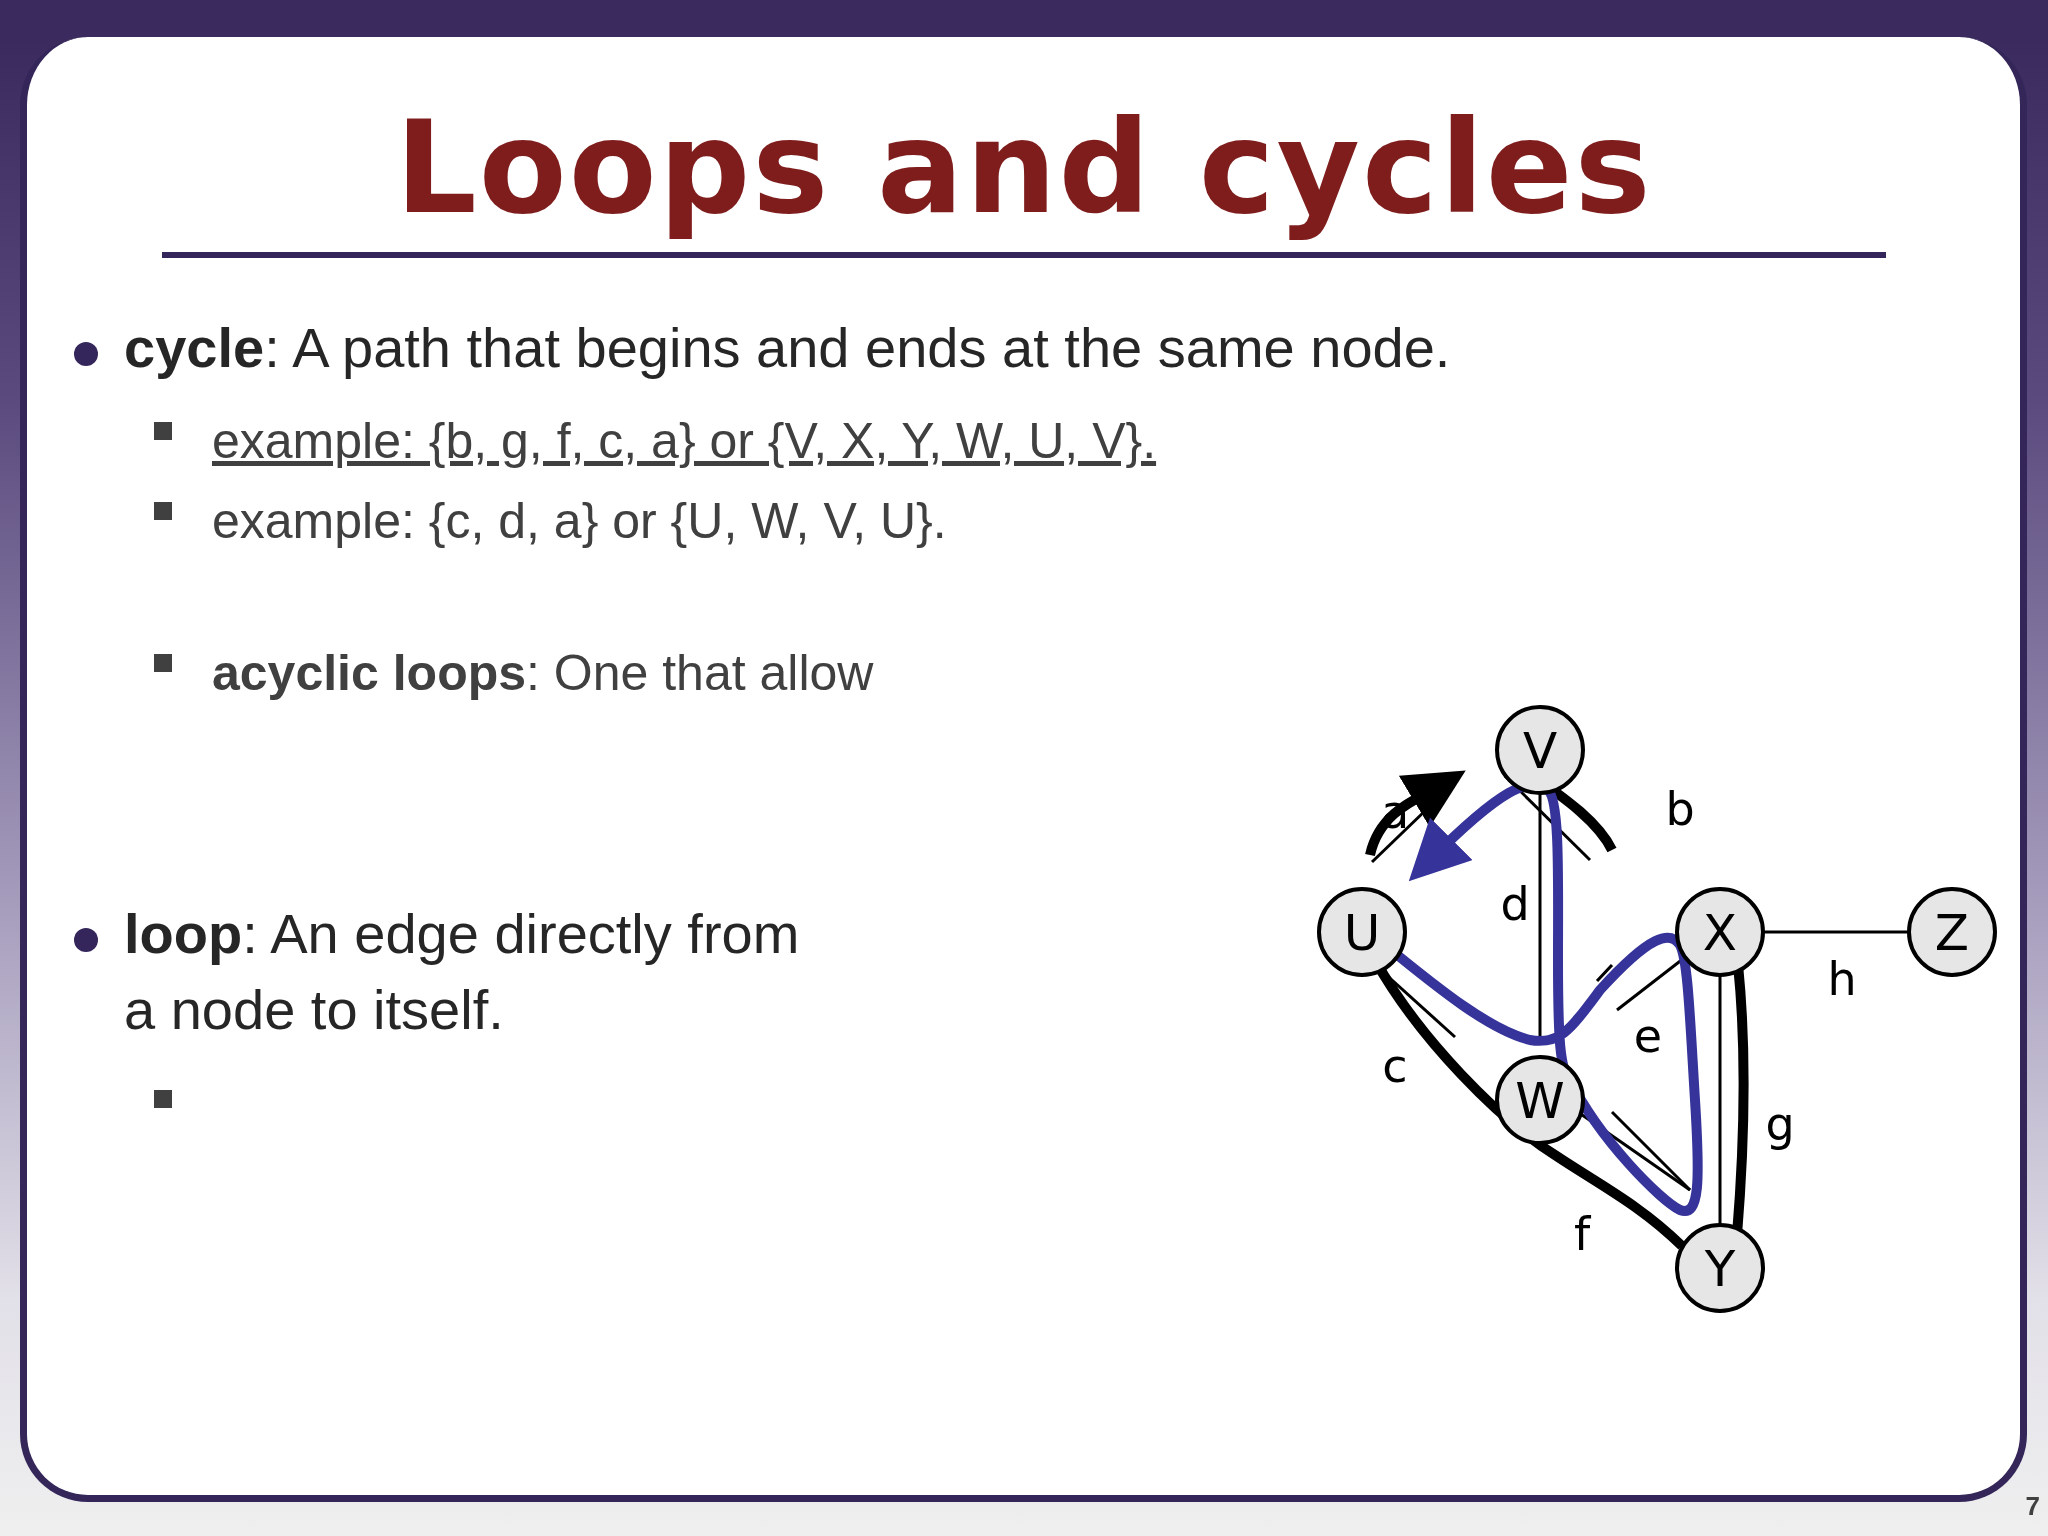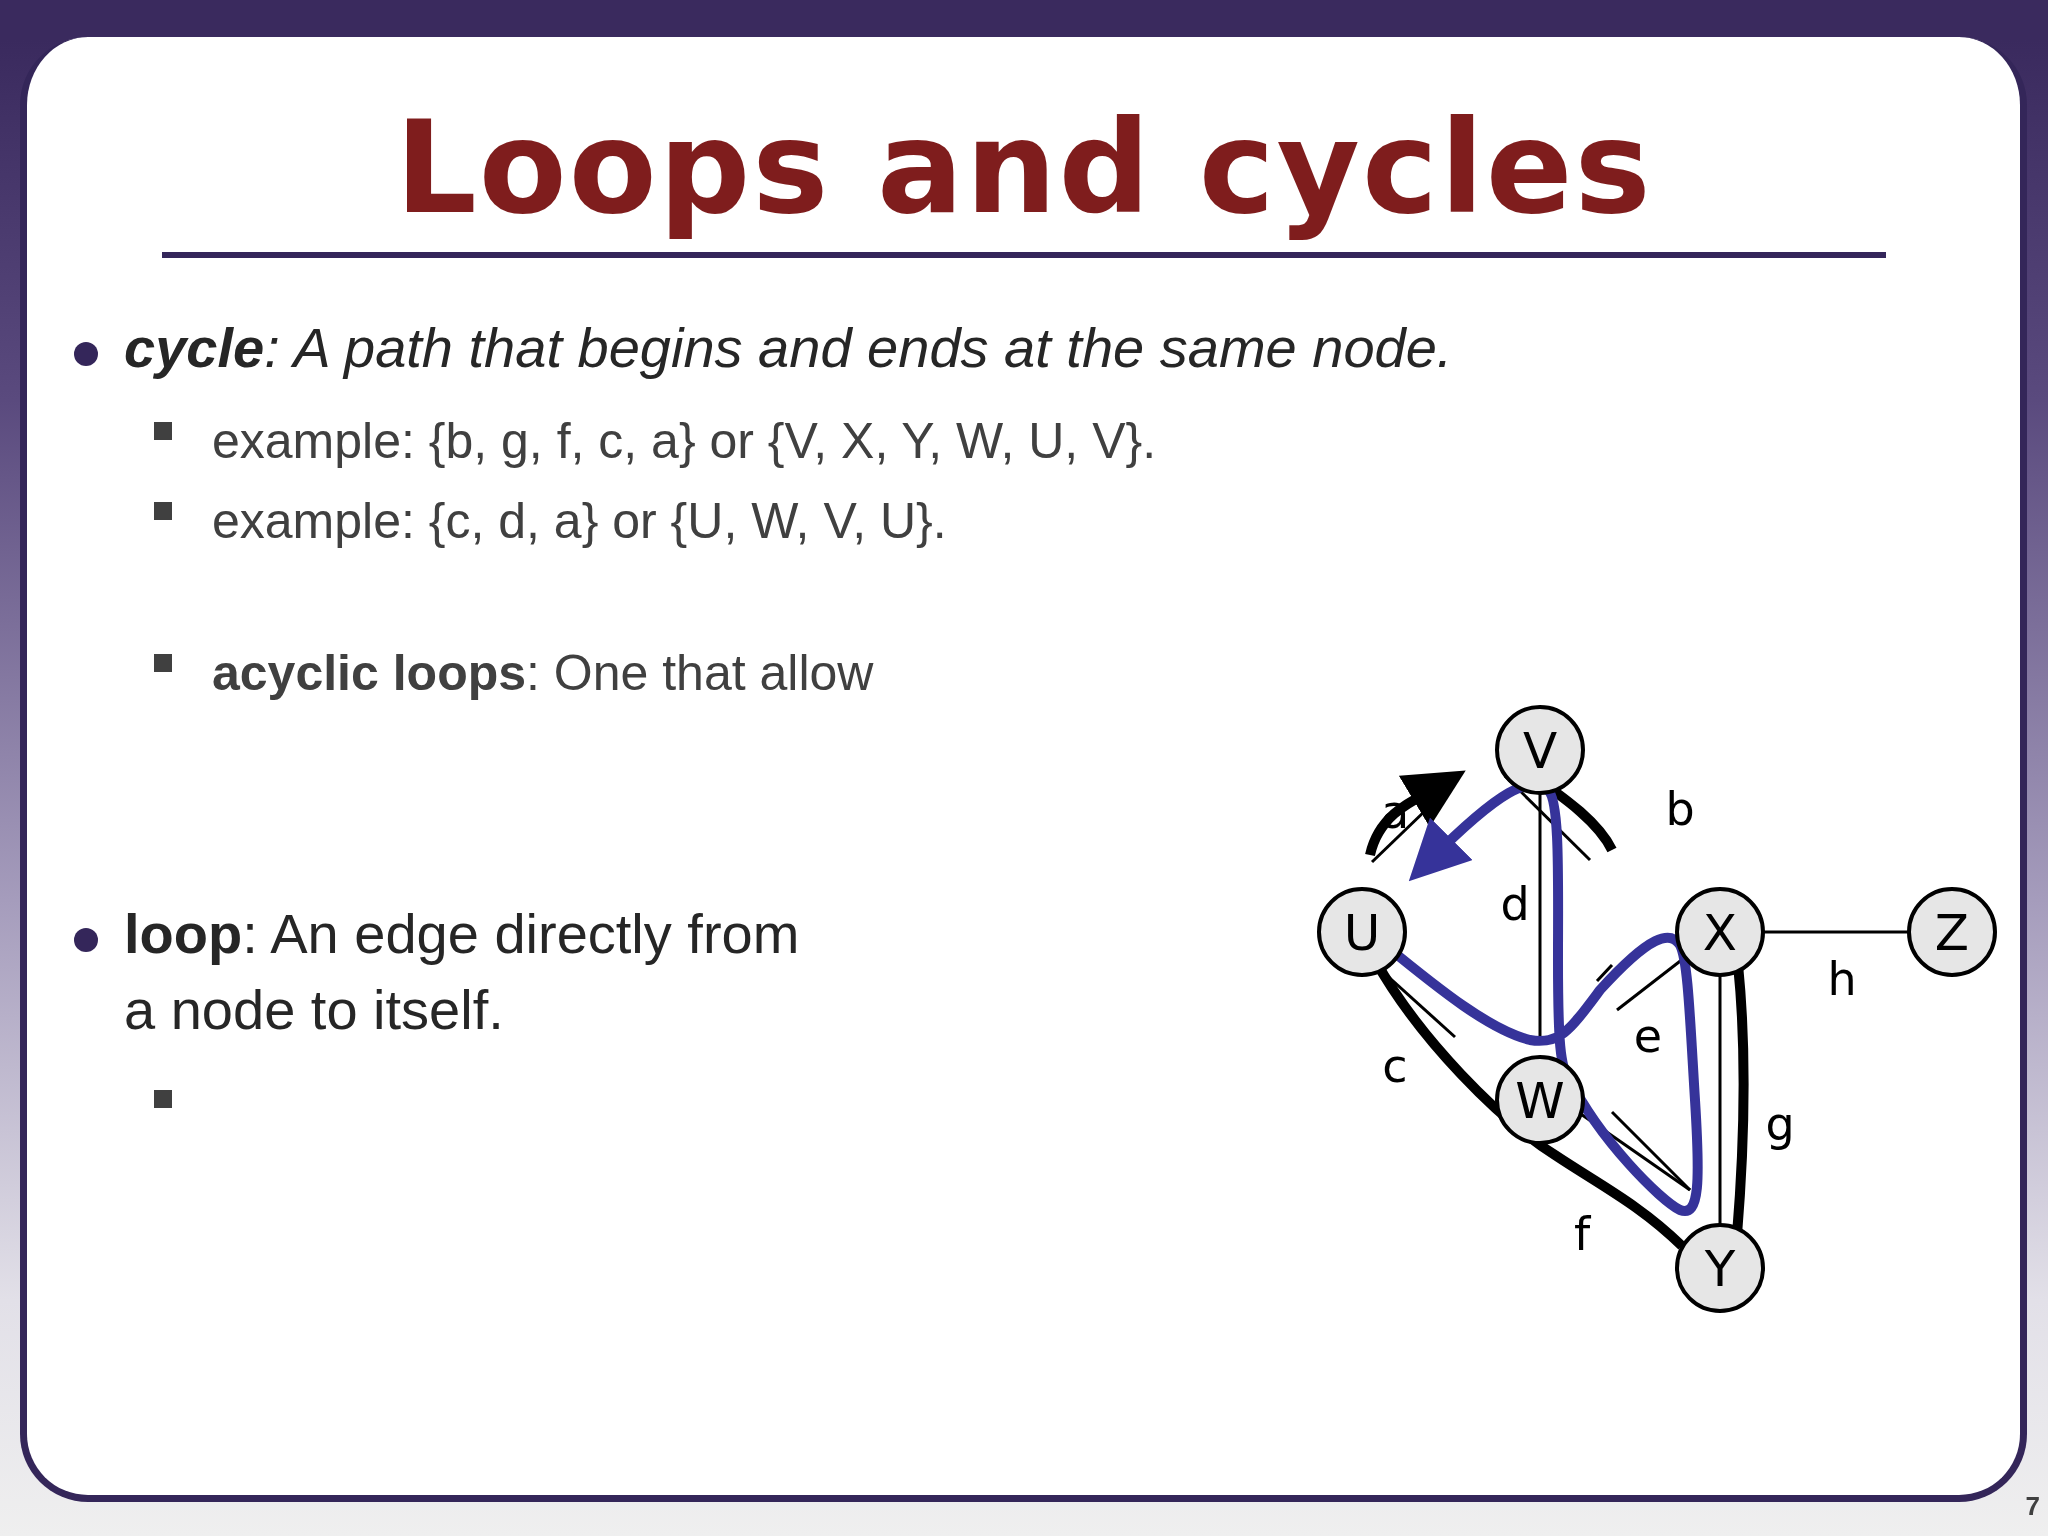--- a/index.html
+++ b/index.html
@@ -41,26 +41,26 @@
     .graph { position: absolute; left: 1300px; top: 700px; width: 720px; height: 640px; }
   </style>
 </head>
 <body>
 
 <div class="slide-card"></div>
 
 <div class="slide-title">Loops and cycles</div>
 <div class="title-rule"></div>
 
-<div class="bullet-l1" style="top:310px;font-style:italic;">
+<div class="bullet-l1" style="top:310px;">
   <span class="dot"></span>
   <span class="bold">cycle</span><span>: A path that begins and ends at the same node.</span>
 </div>
 
-<div class="bullet-l2" style="top:404px;">
+<div class="bullet-l2" style="top:404px;text-decoration:underline;">
   <span class="sq"></span>
   <span>example: {b, g, f, c, a} or {V, X, Y, W, U, V}.</span>
 </div>
 
 <div class="bullet-l2" style="top:484px;">
   <span class="sq"></span>
   <span>example: {c, d, a} or {U, W, V, U}.</span>
 </div>
 
 <div class="bullet-l2" style="top:636px;">

